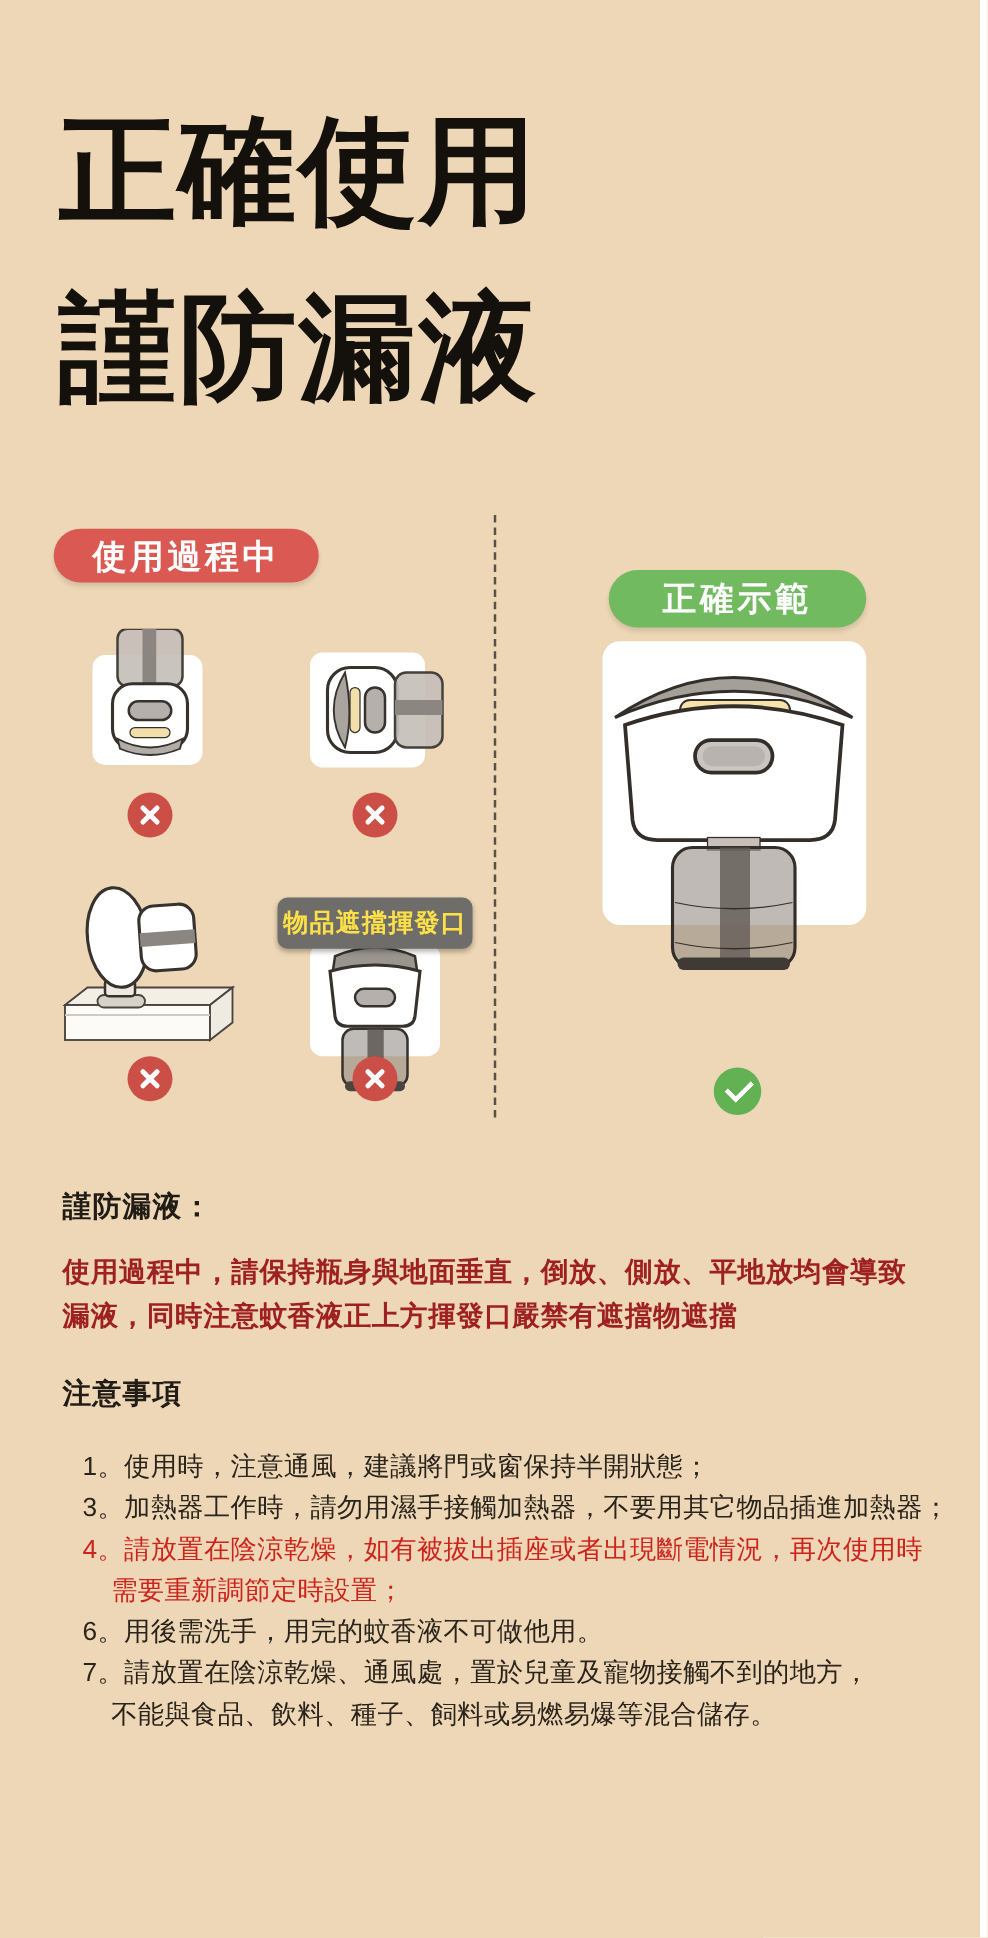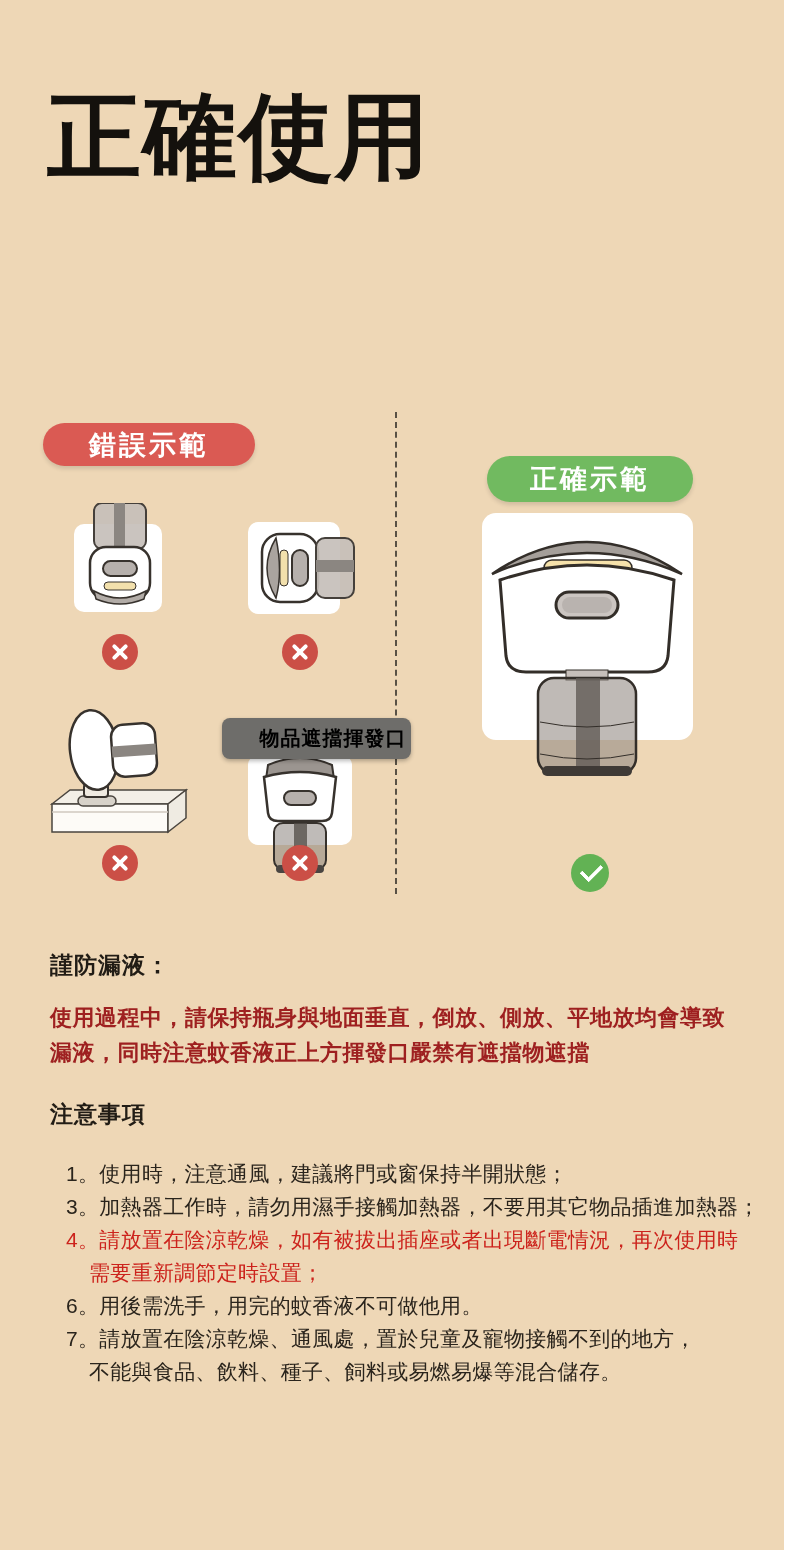--- a/index.html
+++ b/index.html
@@ -25,43 +25,44 @@
   .xmark::before,.xmark::after{content:"";position:absolute;left:8px;top:16px;width:20px;height:4px;
         border-radius:2px;background:#fff;}
   .xmark::before{transform:rotate(45deg);}
   .xmark::after{transform:rotate(-45deg);}
 
   .check{position:absolute;left:571px;top:854px;width:38px;height:38px;border-radius:50%;background:#62b254;}
   .check::before{content:"";position:absolute;left:10px;top:10px;width:17px;height:9px;
         border-left:4px solid #fff;border-bottom:4px solid #fff;transform:rotate(-45deg);border-radius:1px;}
 
   .block-label{position:absolute;left:222px;top:718px;width:156px;height:41px;background:#6e6d6a;
-        border-radius:8px;color:#000000;font-size:20px;font-weight:700;display:flex;align-items:center;
-        justify-content:center;box-shadow:0 2px 4px rgba(0,0,0,0.28);z-index:2;letter-spacing:1px;padding-left:33px;}
+        border-radius:8px;color:#fde047;font-size:20px;font-weight:700;display:flex;align-items:center;
+        justify-content:center;box-shadow:0 2px 4px rgba(0,0,0,0.28);z-index:2;letter-spacing:1px;}
 
   .tips-heading{position:absolute;left:50px;top:950px;font-size:23px;font-weight:700;color:#211c15;letter-spacing:1px;}
   .tips-body{position:absolute;left:50px;top:1000px;width:705px;font-size:22px;font-weight:700;
         color:#9e2020;line-height:35px;white-space:pre-wrap;letter-spacing:.5px;}
   .notes-heading{position:absolute;left:50px;top:1099px;font-size:23px;font-weight:700;color:#211c15;letter-spacing:1px;}
   .notes-list{position:absolute;left:50px;top:1141px;width:708px;margin:16px;padding:0;
         font-size:21px;line-height:33px;color:#2a241c;}
   .notes-list li{list-style:none;padding-left:23px;text-indent:-23px;white-space:pre-wrap;letter-spacing:.3px;}
   .notes-list li.red{color:#cc231c;}
 </style>
 </head>
 <body>
 
 <div class="page">
 
   <div class="title">
     <span>正確使用</span>
+    <span>謹防漏液</span>
   </div>
 
   <div class="badge badge-wrong">
-    <span>錯誤示範</span>
+    <span>使用過程中</span>
   </div>
   <div class="badge badge-correct">
     <span>正確示範</span>
   </div>
 
   <div class="divider"></div>
 
   <svg class="illus" style="left:70px;top:503px;" width="100" height="115" viewBox="0 0 100 115">
     <rect x="4" y="21" width="88" height="88" rx="10" fill="#ffffff"></rect>
     <rect x="24" y="0" width="52" height="46" rx="8" fill="#c6bfba" fill-opacity="0.92" stroke="#45403b" stroke-width="2"></rect>

